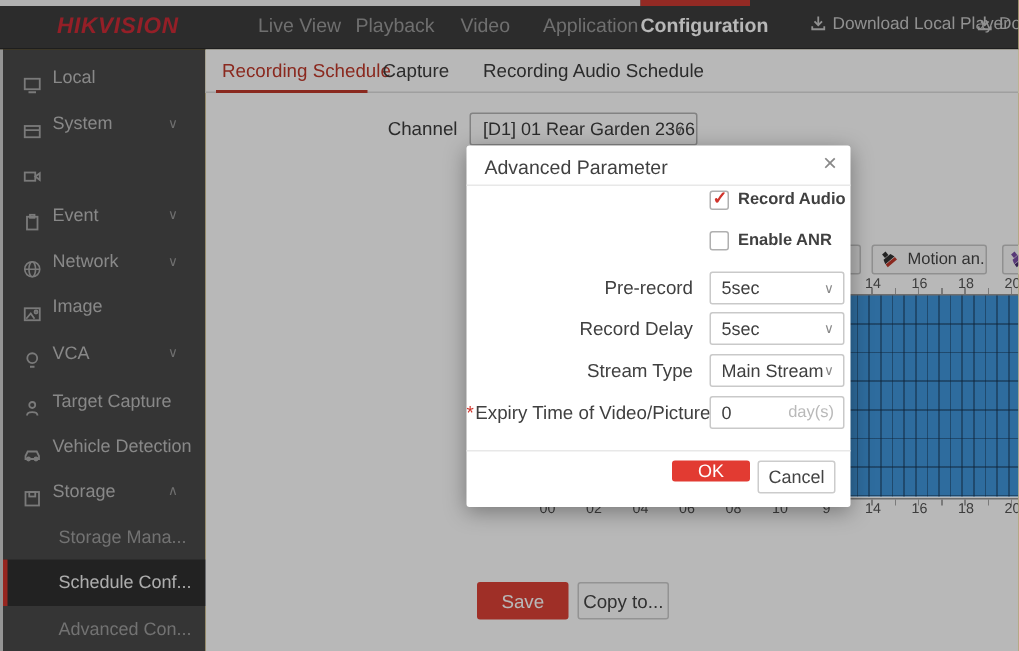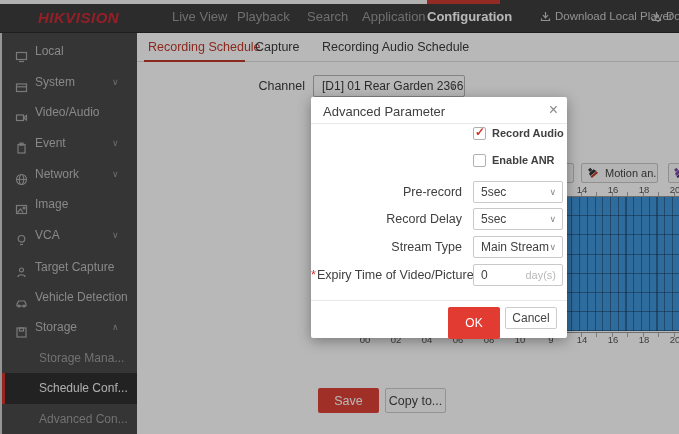--- a/index.html
+++ b/index.html
@@ -69,35 +69,35 @@
   .cb-label { position:absolute; left:181px; top:0px; font-weight:bold; font-size:11px; }
   .f-row { position:absolute; left:0; width:100%; height:22px; }
   .f-label { position:absolute; left:0; top:4px; width:151px; text-align:right; font-size:12.5px; color:#404040; white-space:nowrap; }
   .f-label .req { color:#d0342c; margin-right:1px; }
   .f-select { position:absolute; left:162px; top:0; width:90px; height:22px; border:1px solid #c9c9c9; border-radius:2px; background:#fff; font-size:12px; color:#404040; line-height:20px; padding-left:7px; cursor:pointer; }
   .f-select .sel-arrow { position:absolute; right:6px; top:0; font-size:9px; color:#888; }
   .f-input { position:absolute; left:162px; top:0; width:90px; height:22px; border:1px solid #c9c9c9; border-radius:2px; background:#fff; }
   .f-input .val { position:absolute; left:7px; top:3px; font-size:12px; color:#404040; }
   .f-input .suffix { position:absolute; right:6px; top:4px; font-size:11px; color:#b9b9b9; }
   .modal-footer-line { position:absolute; left:0; top:203px; width:100%; border-top:1px solid #e8e8e8; }
-  .ok-btn { position:absolute; left:137px; top:210px; width:52px; height:32px; background:#e23b32; border:none; border-radius:2px; color:#fff; font-size:12px; font-family:inherit; cursor:pointer; }
+  .ok-btn { position:absolute; left:137px; top:210px; width:52px; height:14px; background:#e23b32; border:none; border-radius:2px; color:#fff; font-size:12px; font-family:inherit; cursor:pointer; }
   .cancel-btn { position:absolute; left:194px; top:210px; width:52px; height:22px; background:#fff; border:1px solid #cccccc; border-radius:2px; color:#444; font-size:12px; font-family:inherit; cursor:pointer; }
 </style>
 </head>
 <body>
 
 <div class="screen">
 
   <div class="navbar">
     <div class="topstrip-white"></div>
     <div class="topstrip-red"></div>
     <div class="brand">HIKVISION</div>
     <div class="nav-item" style="left:172px">Live View</div>
     <div class="nav-item" style="left:237px">Playback</div>
-    <div class="nav-item" style="left:307px">Search</div>
+    <div class="nav-item" style="left:307px">Video</div>
     <div class="nav-item" style="left:362px">Application</div>
     <div class="nav-item active" style="left:427px">Configuration</div>
     <div class="nav-dl" style="left:540px"><span><svg width="11" height="11" viewBox="0 0 11 11" fill="none" stroke="#c9c9c9" stroke-width="1.2">
             <line x1="5.5" y1="1" x2="5.5" y2="6"></line>
             <polyline points="3,4.2 5.5,6.8 8,4.2"></polyline>
             <path d="M1.5 7.5 v2 h8 v-2"></path>
           </svg></span><span>Download Local Player</span></div>
     <div class="nav-dl" style="left:651px"><span><svg width="11" height="11" viewBox="0 0 11 11" fill="none" stroke="#c9c9c9" stroke-width="1.2">
             <line x1="5.5" y1="1" x2="5.5" y2="6"></line>
             <polyline points="3,4.2 5.5,6.8 8,4.2"></polyline>
@@ -119,21 +119,20 @@
             <line x1="1.5" y1="5.8" x2="11.5" y2="5.8"></line>
           </svg></span>
       <span class="slabel">System</span>
       <span class="chev">∨</span>
       </div>
     <div class="side-item" style="top:64px">
       <span class="sicon"><svg width="13" height="13" viewBox="0 0 13 13" fill="none" stroke="#aaa" stroke-width="1.2">
             <rect x="1.5" y="4" width="7" height="5.5"></rect>
             <polygon points="8.5,6.7 11.5,4.5 11.5,9"></polygon>
           </svg></span>
-      <span class="slabel">Video/Audio</span>
       </div>
     <div class="side-item" style="top:95px">
       <span class="sicon"><svg width="13" height="13" viewBox="0 0 13 13" fill="none" stroke="#aaa" stroke-width="1.2">
             <rect x="3" y="2.5" width="7" height="8.5"></rect>
             <rect x="5" y="1.2" width="3" height="2"></rect>
           </svg></span>
       <span class="slabel">Event</span>
       <span class="chev">∨</span>
       </div>
     <div class="side-item" style="top:126px">

